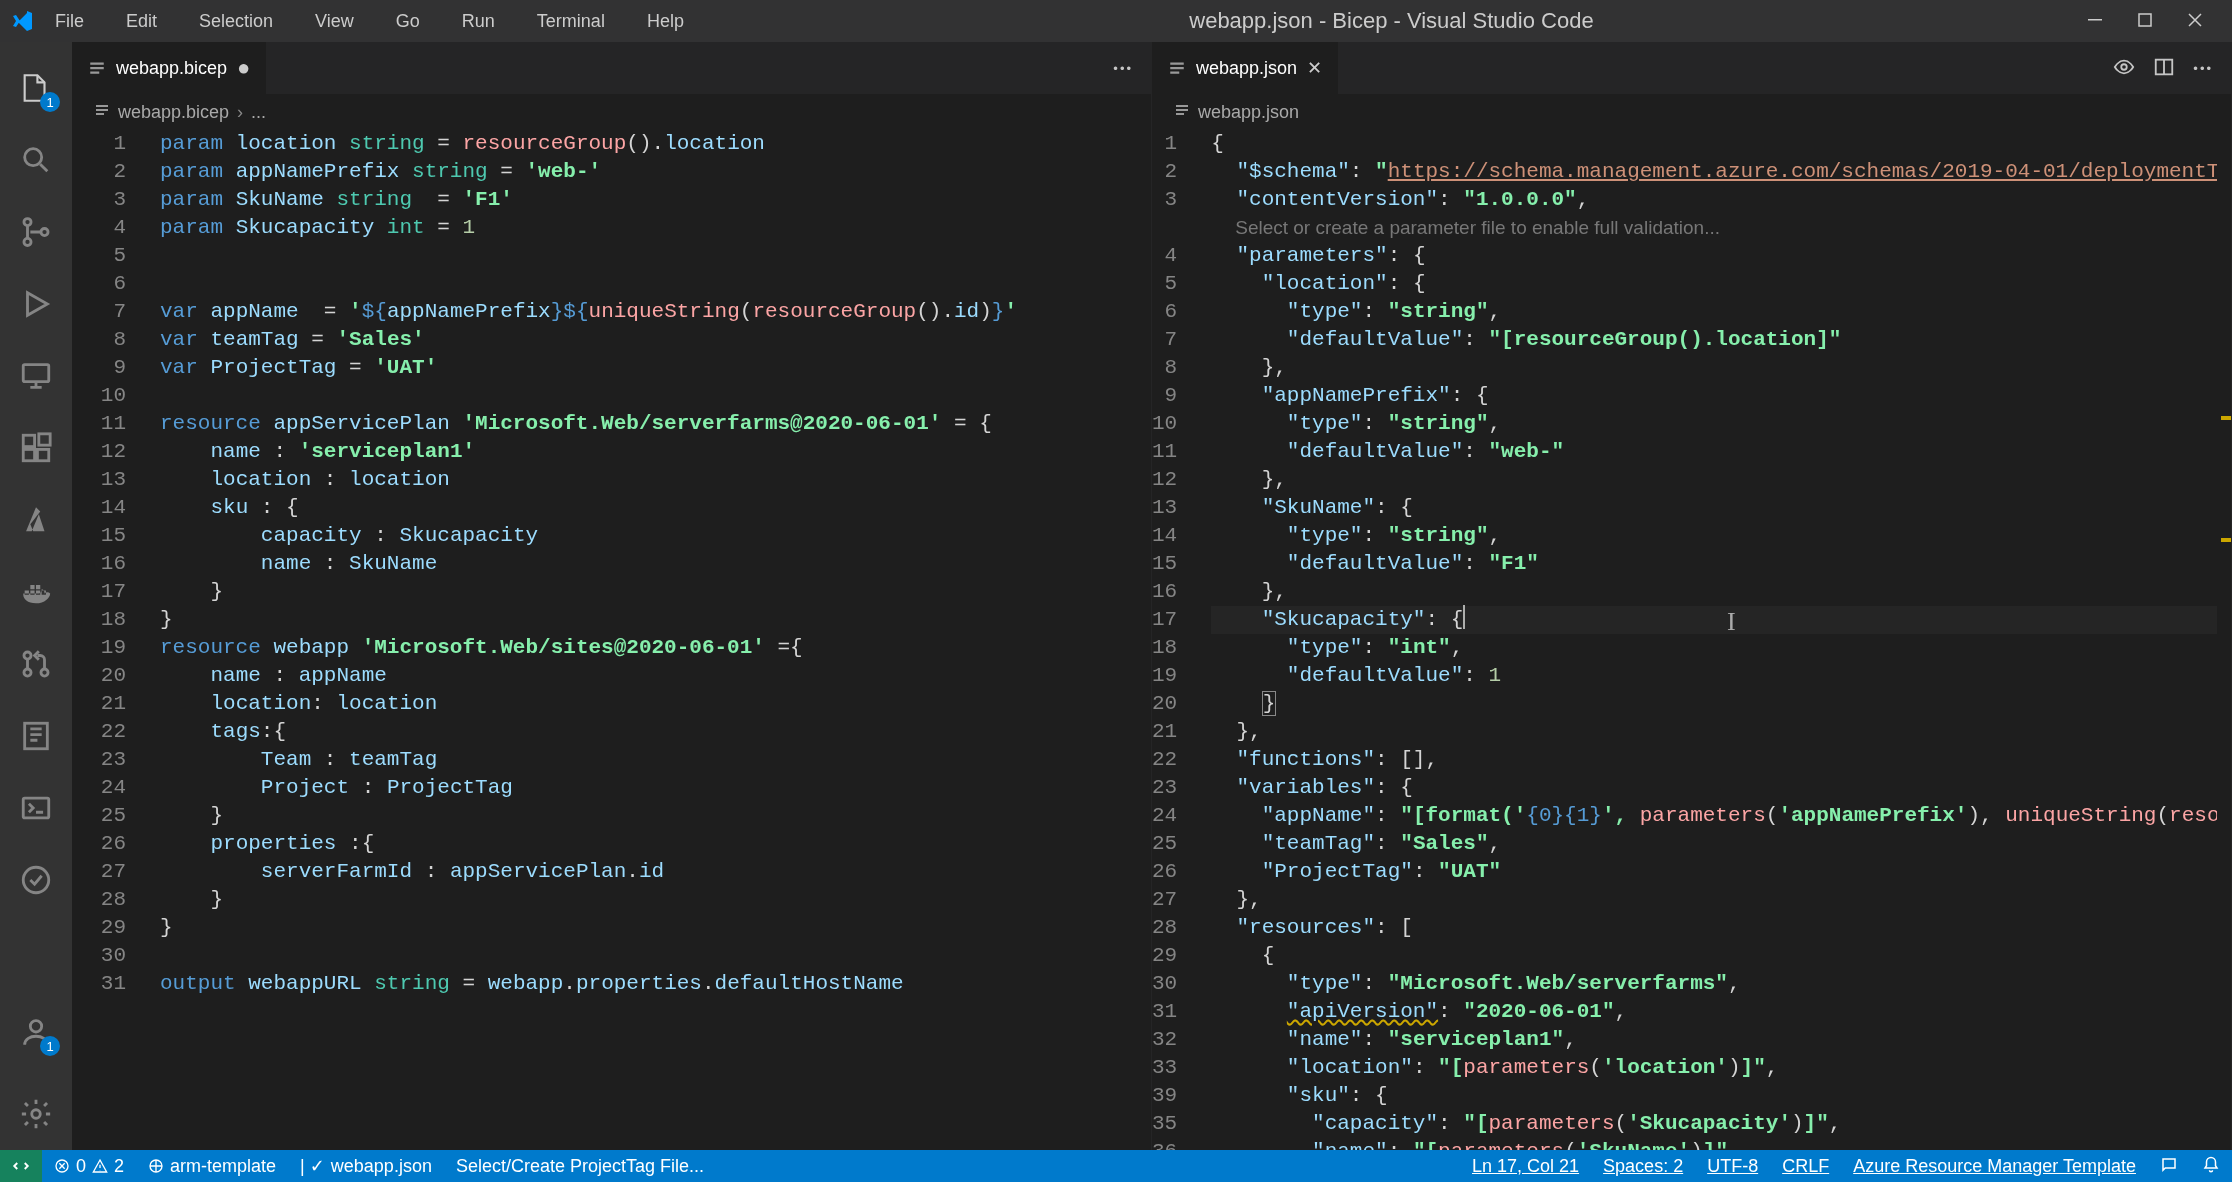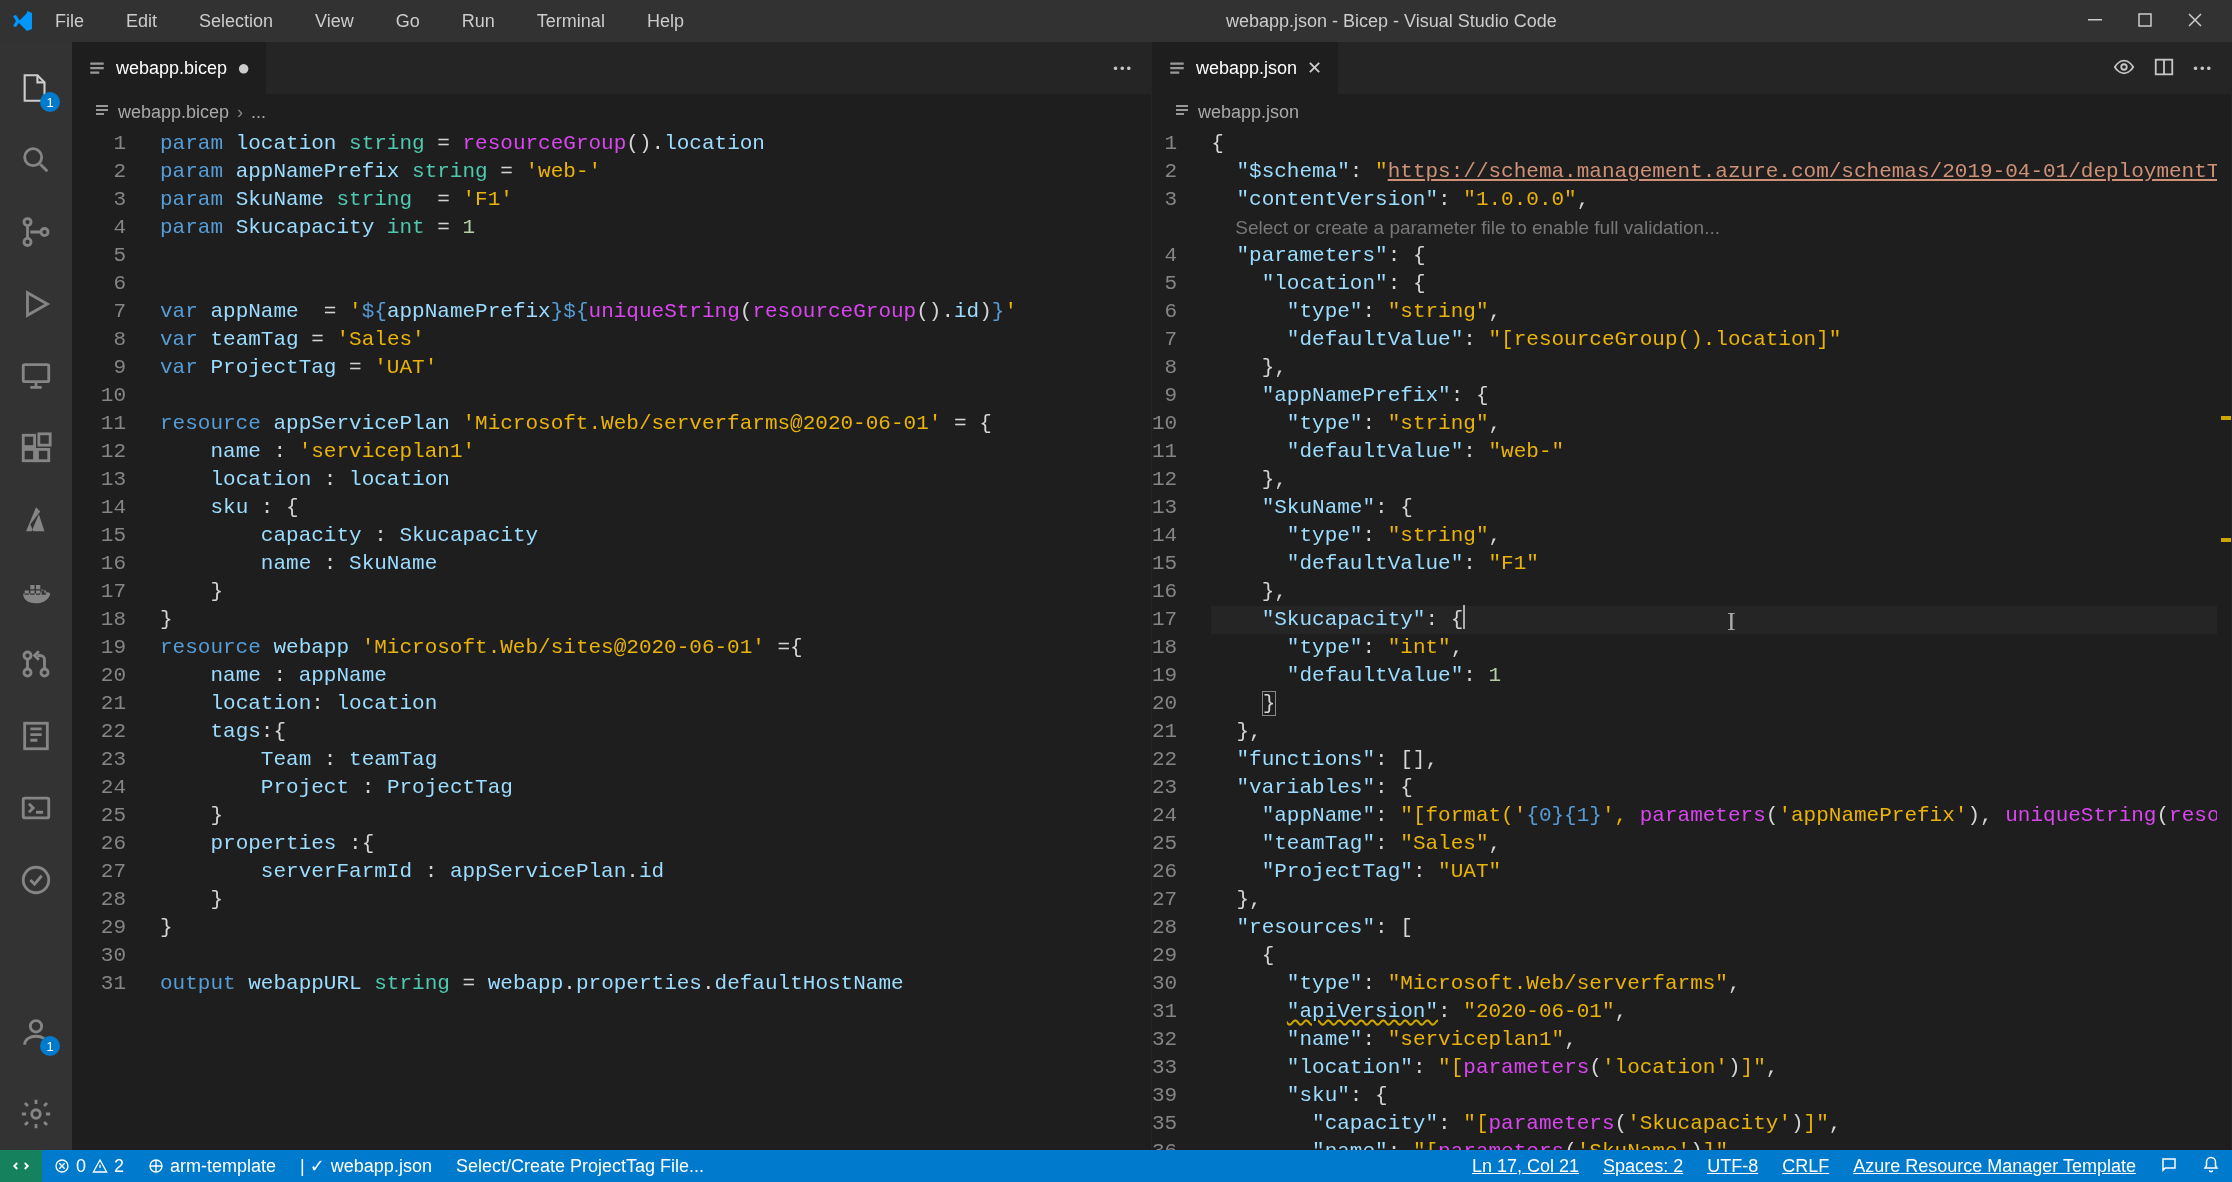--- a/index.html
+++ b/index.html
@@ -31,21 +31,21 @@
 }
 .titlebar .menu span {
   padding: 6px 11px;
   font-size: 18px;
   color: #cccccc;
   cursor: pointer;
 }
 .titlebar .title {
   flex: 1;
   text-align: center;
-  font-size: 18px;
+  font-size: 22px;
   color: #cccccc;
 }
 .titlebar .win-controls {
   display: flex;
   gap: 36px;
   padding-right: 20px;
 }
 .main {
   flex: 1;
   display: flex;
@@ -160,22 +160,22 @@
 .code {
   flex: 1;
   white-space: pre;
   color: #d4d4d4;
   padding-left: 10px;
 }
 .code div { height: 28px; }
 .code .kw { color: #569cd6; }
 .code .type { color: #4ec9b0; }
 .code .var { color: #9cdcfe; }
-.code .str { color: #eab308; }
-.code .fn { color: #d946ef; }
+.code .str { color: #86efac; font-weight: bold; }
+.code .fn { color: #fca5a5; }
 .code .num { color: #b5cea8; }
 .code .punc { color: #d4d4d4; }
 .code .key { color: #9cdcfe; }
 .code .url { color: #ce9178; text-decoration: underline; }
 .code .wave { text-decoration: underline wavy #cca700; }
 .code .highlight-line { background: rgba(255,255,255,0.03); }
 .statusbar {
   height: 32px;
   background: #007acc;
   color: #ffffff;

